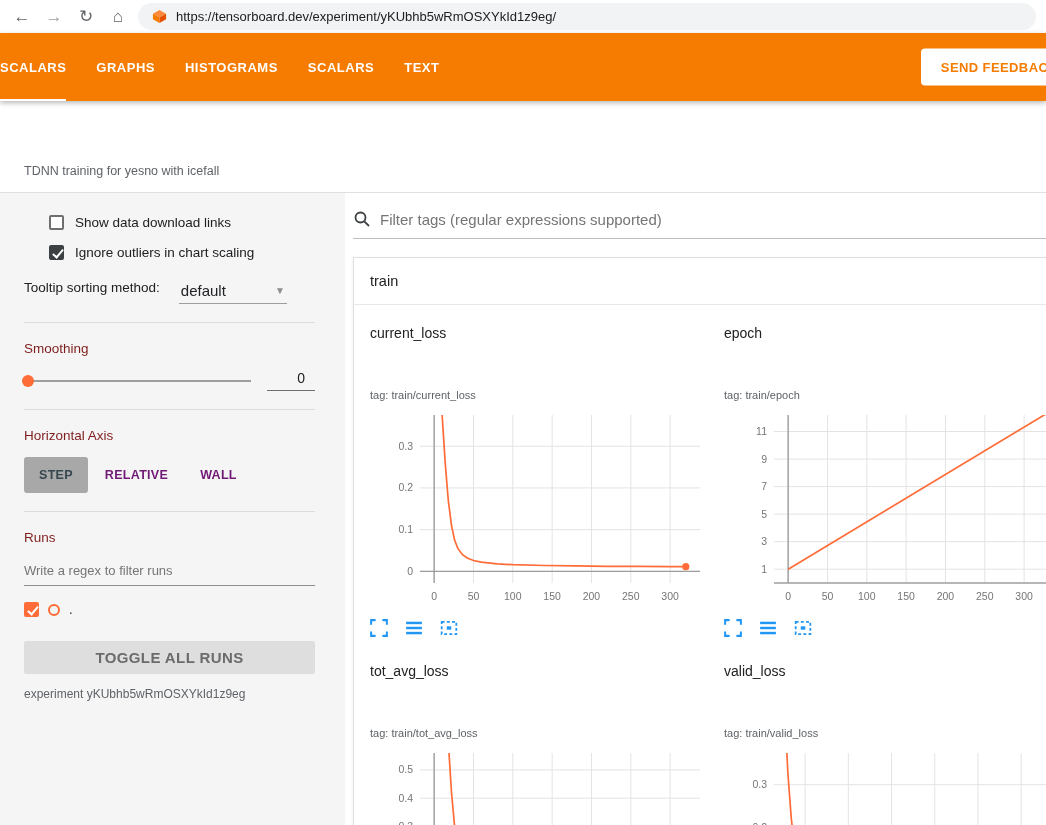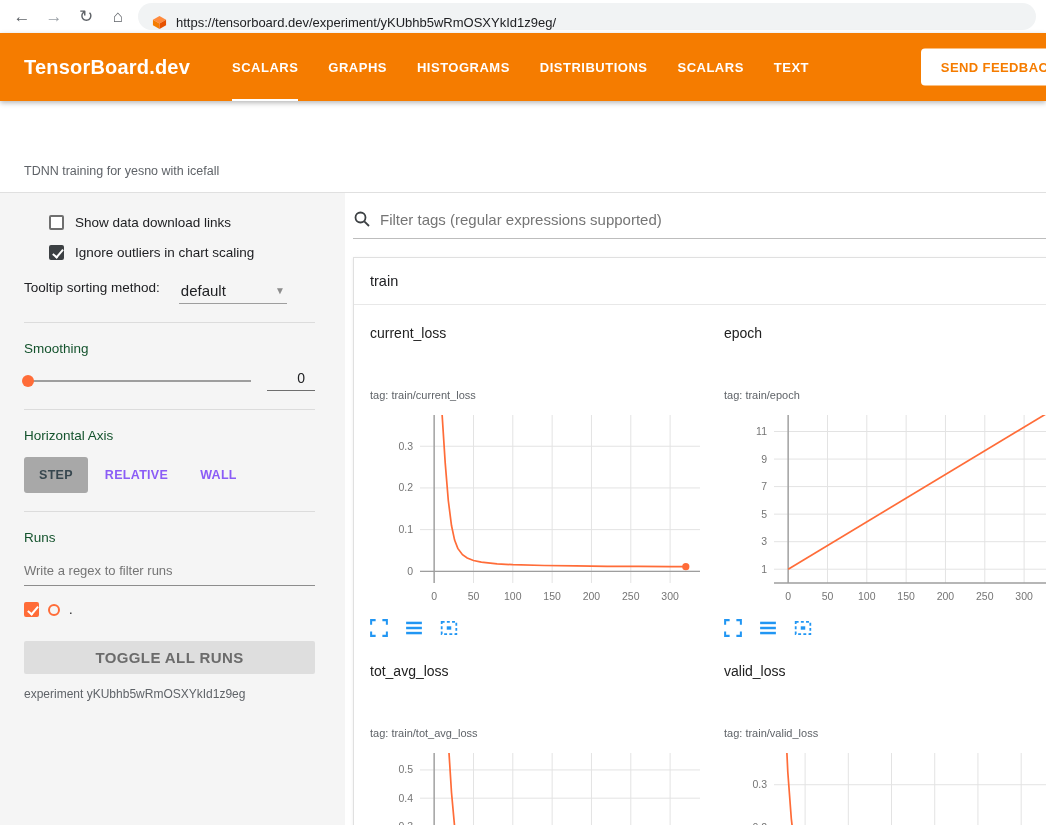--- a/index.html
+++ b/index.html
@@ -4,21 +4,21 @@
 <style>
   * { margin:0; padding:0; box-sizing:border-box; }
   html,body { width:1046px; height:825px; overflow:hidden; background:#fff;
     font-family:"Liberation Sans", sans-serif; }
 
   
   .browser-bar { height:33px; display:flex; align-items:center; padding:0 10px; gap:8px; background:#fff; }
   .nav-ico { width:24px; height:24px; display:flex; align-items:center; justify-content:center;
     font-size:17px; color:#5f6368; cursor:pointer; }
   .nav-ico.dim { color:#9aa0a6; }
-  .addr { flex:1; height:27px; background:#f1f3f4; border-radius:14px; display:flex; align-items:flex-end;
+  .addr { flex:1; height:27px; background:#f1f3f4; border-radius:14px; display:flex; align-items:center;
     padding:0 14px; gap:9px; }
   .fav { width:15px; height:15px; flex-shrink:0; }
   .addr-url { font-size:13px; color:#202124; white-space:nowrap; }
 
   
   .header { height:68px; background:#f57c00; display:flex; align-items:stretch; position:relative;
     color:#fff; box-shadow:0 2px 5px rgba(0,0,0,.28); z-index:5; }
   .logo { font-size:20px; font-weight:bold; align-self:center; margin:0 42px 0 24px; letter-spacing:.2px; }
   .tabs { display:flex; align-items:stretch; gap:30px; }
   .tab { display:flex; align-items:center; font-size:13px; font-weight:bold; letter-spacing:.5px;
@@ -44,30 +44,30 @@
     position:relative; flex-shrink:0; cursor:pointer; }
   .chk.checked { background:#3c4043; border-color:#3c4043; }
   .chk.checked::after { content:""; position:absolute; left:4px; top:0; width:4px; height:9px;
     border:solid #fff; border-width:0 2px 2px 0; transform:rotate(40deg); }
   .chk.run-color.checked { background:#ff6c38; border-color:#ff6c38; }
   .tooltip-row { display:flex; align-items:flex-start; gap:19px; margin:20px 0 4px; font-size:13.5px; color:#202124; }
   .select { display:inline-flex; align-items:center; justify-content:space-between; width:108px;
     border-bottom:1px solid #9e9e9e; padding:2px 2px 4px; font-size:15px; color:#202124; cursor:pointer; }
   .select .arrow { font-size:10px; color:#8d8d8d; }
   .divider { height:1px; background:#dcdcdc; margin:18px 0; }
-  .side-label { font-size:13.5px; color:#14532d; margin-bottom:14px; }
+  .side-label { font-size:13.5px; color:#7f1d1d; margin-bottom:14px; }
   .slider-row { display:flex; align-items:center; gap:16px; margin-bottom:4px; }
   .slider-track { flex:1; height:2px; background:#9e9e9e; position:relative; cursor:pointer; }
   .slider-thumb { position:absolute; left:-2px; top:-5px; width:12px; height:12px; border-radius:50%;
     background:#ff6c38; }
   .slider-value { width:48px; text-align:right; padding:0 10px 4px 0; font-size:14px; color:#202124;
     border-bottom:1px solid #6f6f6f; }
   .axis-btns { display:flex; gap:2px; margin-bottom:4px; }
   .axis-btn { border:none; background:transparent; font-family:inherit; font-size:12.5px; font-weight:bold;
-    letter-spacing:.3px; color:#8b5cf6; padding:11px 15px; border-radius:3px; cursor:pointer; }
+    letter-spacing:.3px; color:#701a75; padding:11px 15px; border-radius:3px; cursor:pointer; }
   .axis-btn.active { background:#a8a8a8; color:#37474f; }
   .runs-input { width:100%; border:none; border-bottom:1px solid #8d8d8d; background:transparent;
     font-family:inherit; font-size:13px; color:#202124; padding:4px 0 7px; outline:none; }
   .runs-input::placeholder { color:#757575; }
   .run-row { display:flex; align-items:center; gap:9px; margin-top:16px; font-size:13px; color:#202124; }
   .run-swatch { width:12px; height:12px; border:2px solid #ff6c38; border-radius:50%; flex-shrink:0; }
   .toggle-btn { display:block; width:100%; margin-top:24px; background:#dedede; border:none;
     font-family:inherit; font-size:15px; font-weight:bold; letter-spacing:.4px; color:#6b6b6b;
     padding:8px 0; border-radius:2px; cursor:pointer; }
   .exp-note { margin-top:13px; font-size:12px; color:#5f6368; }
@@ -99,26 +99,24 @@
     <svg class="fav" viewBox="0 0 16 16">
       <polygon points="8,1 15,5 8,9 1,5" fill="#ff8a3c"></polygon>
       <polygon points="1,5 8,9 8,15 1,11" fill="#f57c00"></polygon>
       <polygon points="15,5 8,9 8,15 15,11" fill="#e65100"></polygon>
     </svg>
     <span class="addr-url">https://tensorboard.dev/experiment/yKUbhb5wRmOSXYkId1z9eg/</span>
   </div>
 </div>
 
 <div class="header">
-  <div class="logo">TensorBoard.dev</div>
   <div class="tabs">
     <div class="tab active">SCALARS</div>
     <div class="tab">GRAPHS</div>
     <div class="tab">HISTOGRAMS</div>
-    <div class="tab">DISTRIBUTIONS</div>
     <div class="tab">SCALARS</div>
     <div class="tab">TEXT</div>
   </div>
   <button class="feedback">SEND FEEDBACK</button>
 </div>
 
 <div class="subbar">
   <span class="subbar-title">TDNN training for yesno with icefall</span>
 </div>
 

